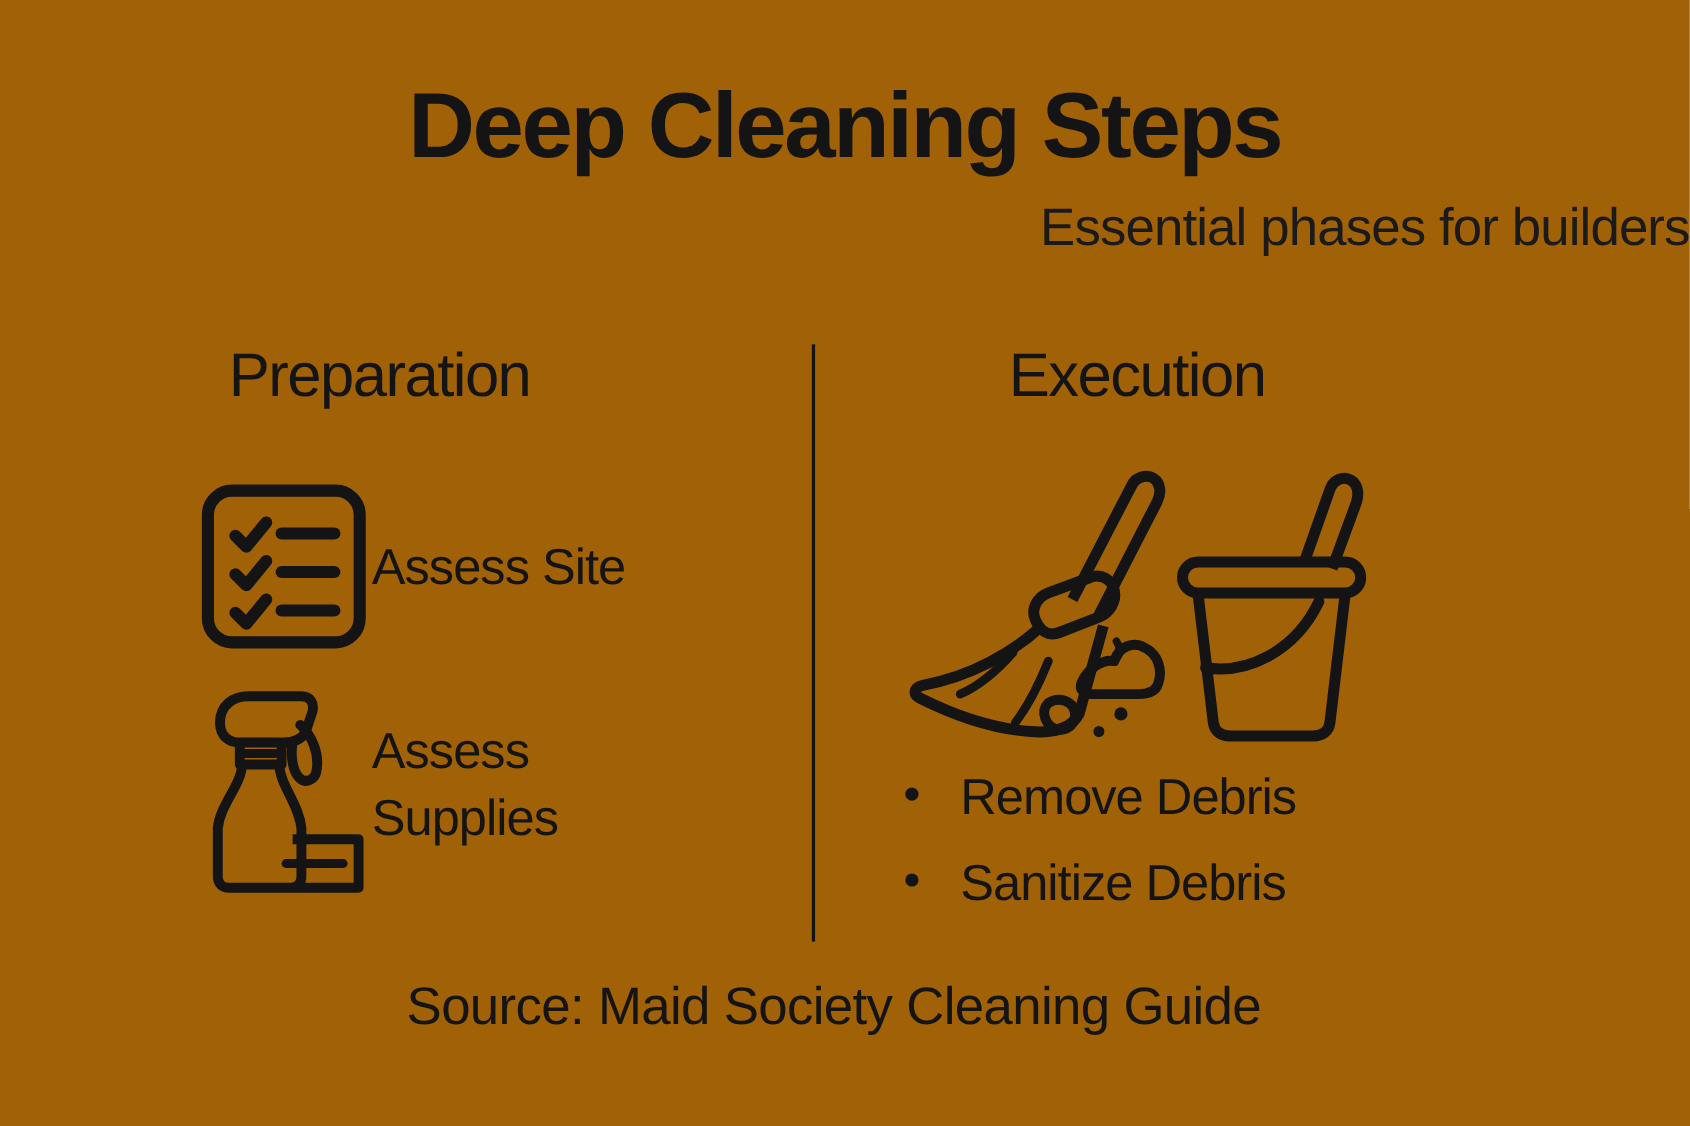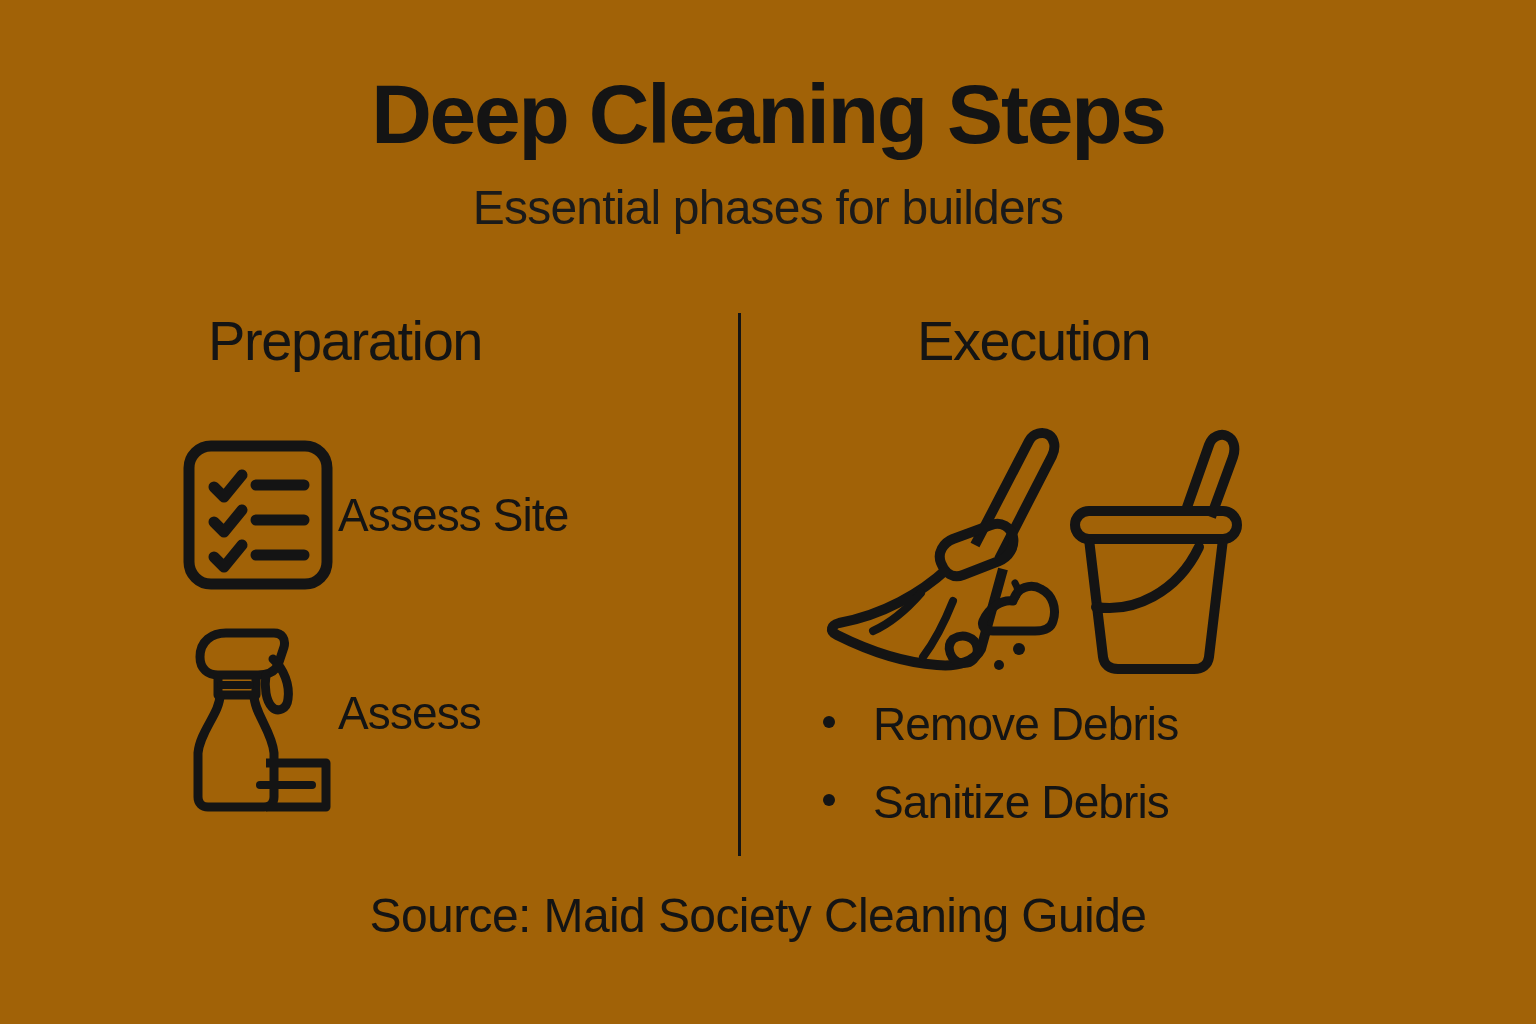--- a/index.html
+++ b/index.html
@@ -40,20 +40,21 @@
     white-space: nowrap;
   }
   .subtitle {
     font-size: 48px;
     font-weight: 400;
     letter-spacing: -0.8px;
     line-height: 1.0;
     color: #1A1A1A;
     margin: 28px 0 0 0;
     white-space: nowrap;
+    text-align: right;
   }
 
   
   .divider {
     position: absolute;
     left: 738px;
     top: 313px;
     width: 3px;
     height: 543px;
     background: #141414;
@@ -206,20 +207,21 @@
 
           <path d="M42 82 C42 100 22 118 20 140 L20 184 C20 190 24 194 30 194
                    L86 194 C92 194 96 190 96 184 L96 140 C94 118 76 100 76 82" fill="none" stroke="#141414" stroke-width="9" stroke-linejoin="round"></path>
 
           <path d="M88 150 L148 150 L148 194 L88 194" fill="none" stroke="#141414" stroke-width="9" stroke-linejoin="round"></path>
           <line x1="82" y1="172" x2="134" y2="172" stroke="#141414" stroke-width="8" stroke-linecap="round"></line>
         </svg>
       </div>
       <div class="label-wrap">
         <div class="row-label">Assess</div>
+        <div class="row-label">Supplies</div>
       </div>
     </div>
   </div>
 
   <div class="col col-right">
     <h2 class="col-heading">Execution</h2>
 
     <div class="exec-art">
       <svg width="470" height="270" viewBox="0 0 470 270" aria-hidden="true">
         <g>

